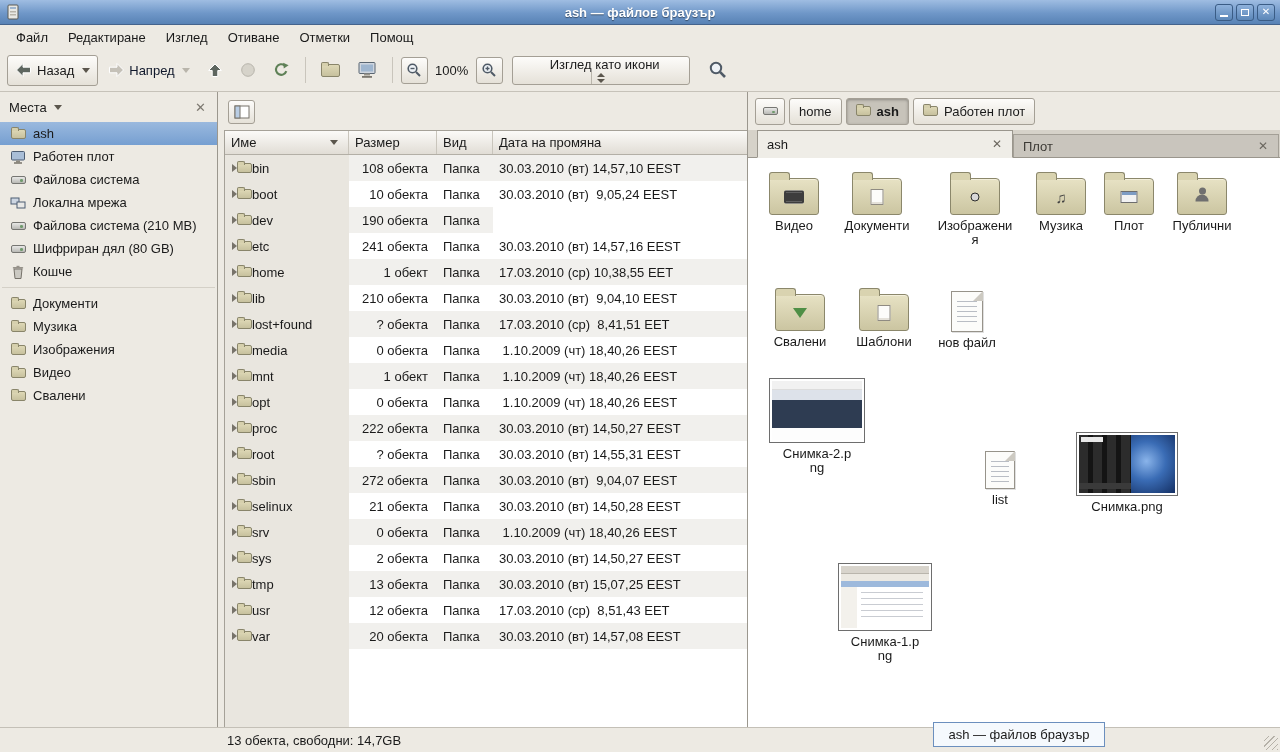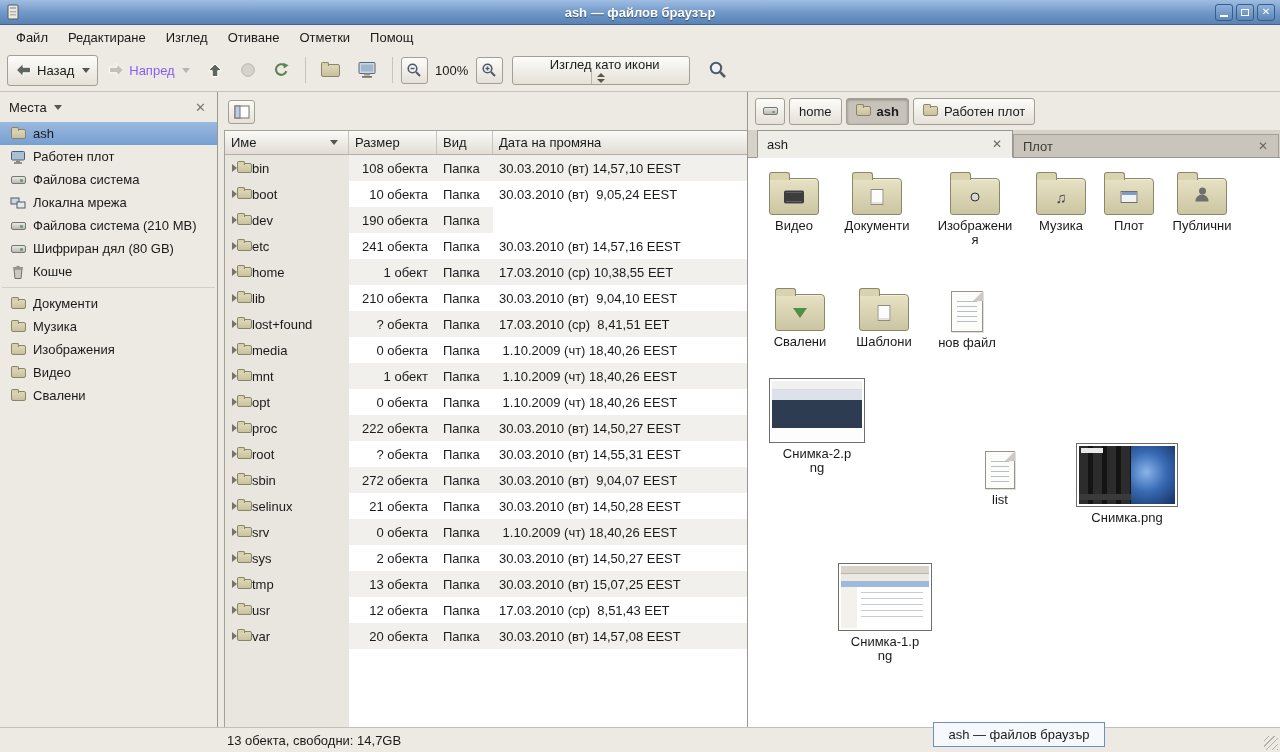--- a/index.html
+++ b/index.html
@@ -17,21 +17,21 @@
   .g-max { width:8px; height:7px; border:1.5px solid #fff; }
 
   
   .menubar { height:24px; display:flex; align-items:center; padding-left:6px; background:#edeae3; }
   .menu-item { padding:3px 10px; }
 
   
   .toolbar { height:43px; display:flex; align-items:center; gap:3px; padding:0 7px; background:#edeae3; border-bottom:1px solid #c6c2b9; }
   .tb-btn { height:31px; display:flex; align-items:center; gap:5px; padding:0 7px; border:1px solid #a49f95; border-radius:3px; background:linear-gradient(180deg,#fdfcfa,#e5e1d8); }
   .tb-flat { height:31px; display:flex; align-items:center; gap:4px; padding:0 6px; border:1px solid transparent; border-radius:3px; }
-  .tb-flat.disabled { color:#8b5cf6; }
+  .tb-flat.disabled { color:#0f172a; }
   .tb-sep { width:1px; height:26px; background:#c9c5bc; margin:0 5px; }
   .chev-down { width:0; height:0; border-left:4px solid transparent; border-right:4px solid transparent; border-top:5px solid #5b564d; margin-left:3px; }
   .zoom-label { width:42px; text-align:center; }
   .combo { height:29px; width:178px; display:flex; align-items:center; border:1px solid #a49f95; border-radius:3px; background:linear-gradient(180deg,#fdfcfa,#e5e1d8); margin-left:6px;flex-direction:column; }
   .combo-text { flex:1; padding-left:8px; }
   .combo-arrows { width:20px; height:100%; border-left:1px solid #b9b5ab; display:flex; flex-direction:column; align-items:center; justify-content:center; gap:2px; }
   .spin-up { width:0; height:0; border-left:4px solid transparent; border-right:4px solid transparent; border-bottom:4px solid #5b564d; }
   .spin-down { width:0; height:0; border-left:4px solid transparent; border-right:4px solid transparent; border-top:4px solid #5b564d; }
   .tb-btn-sm { width:27px; height:27px; display:flex; align-items:center; justify-content:center; border:1px solid #a49f95; border-radius:3px; background:linear-gradient(180deg,#fdfcfa,#e5e1d8); }
 
@@ -653,21 +653,21 @@
               <span class="b"></span>
               <span class="c"></span>
               <span class="d"></span>
             </span>
           <span class="lbl" style="max-width:72px">Снимка-2.png</span>
         </div>
         <div class="ivitem" style="left:214px;top:288px">
           <span class="paper" style="width:30px;height:38px"></span>
           <span class="lbl">list</span>
         </div>
-        <div class="ivitem w98" style="left:330px;top:285px">
+        <div class="ivitem w98" style="left:330px;top:274px">
           <span class="shot">
               <span class="t3">
                 <span class="l"></span>
                 <span class="r"></span>
               </span>
             </span>
           <span class="lbl">Снимка.png</span>
         </div>
         <div class="ivitem w98" style="left:88px;top:405px">
           <span class="shot t1">

